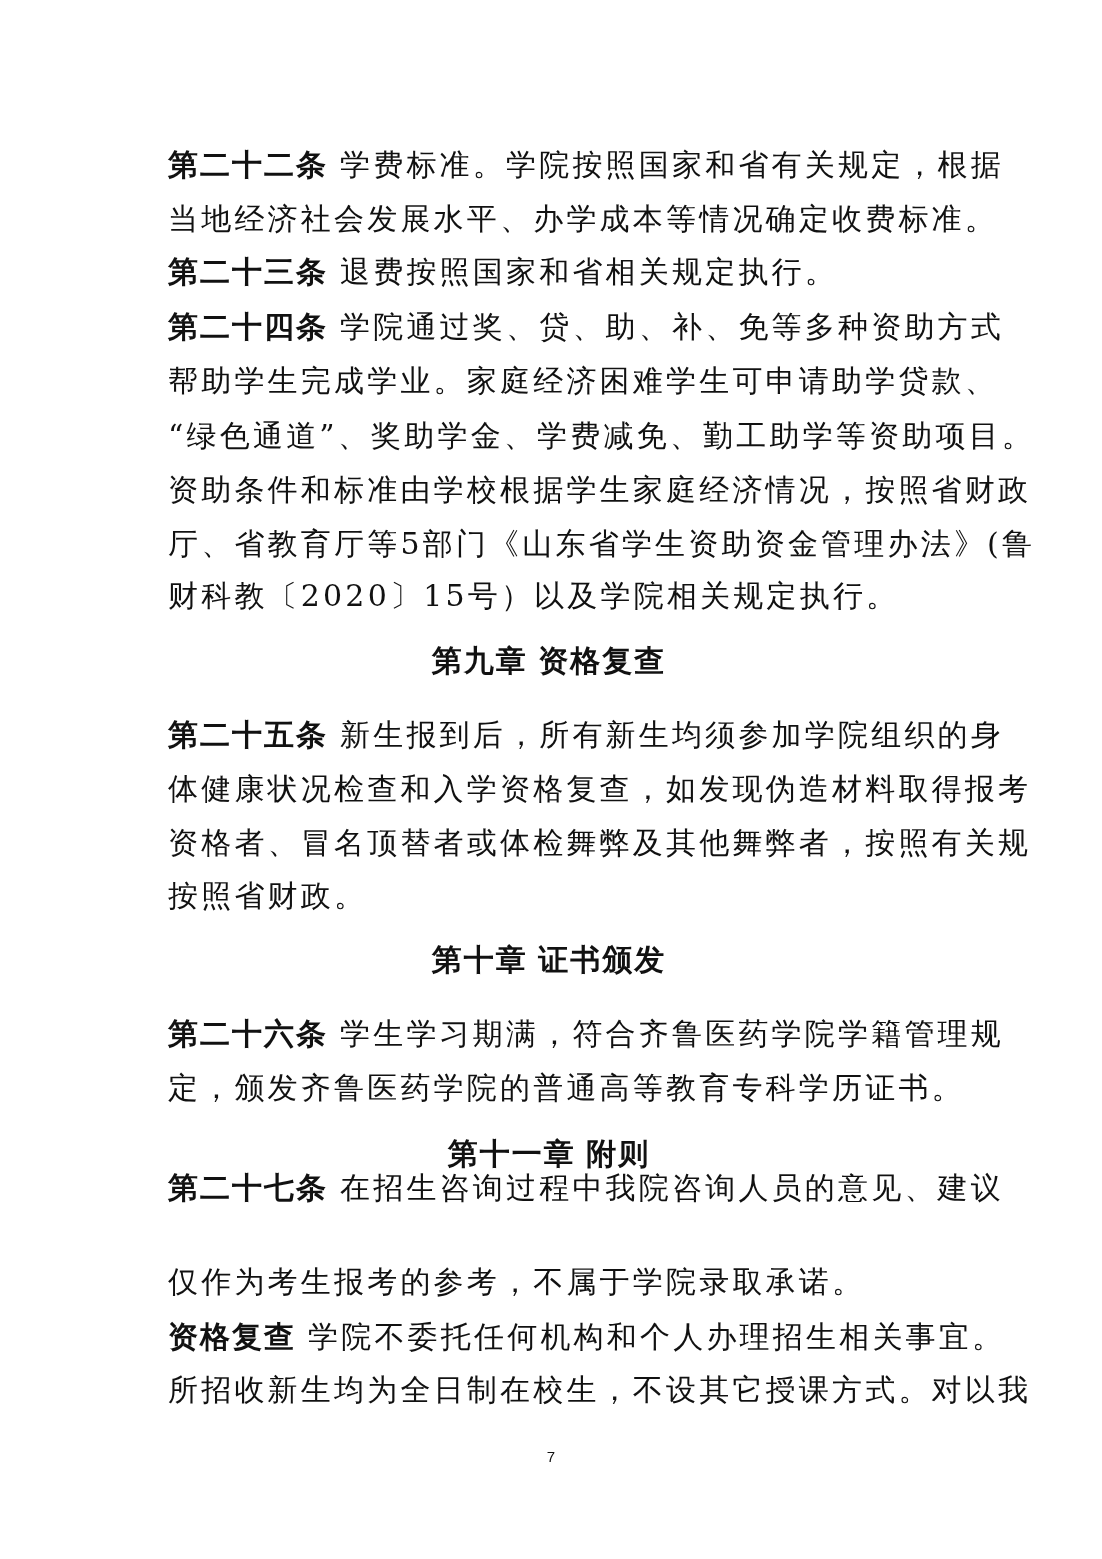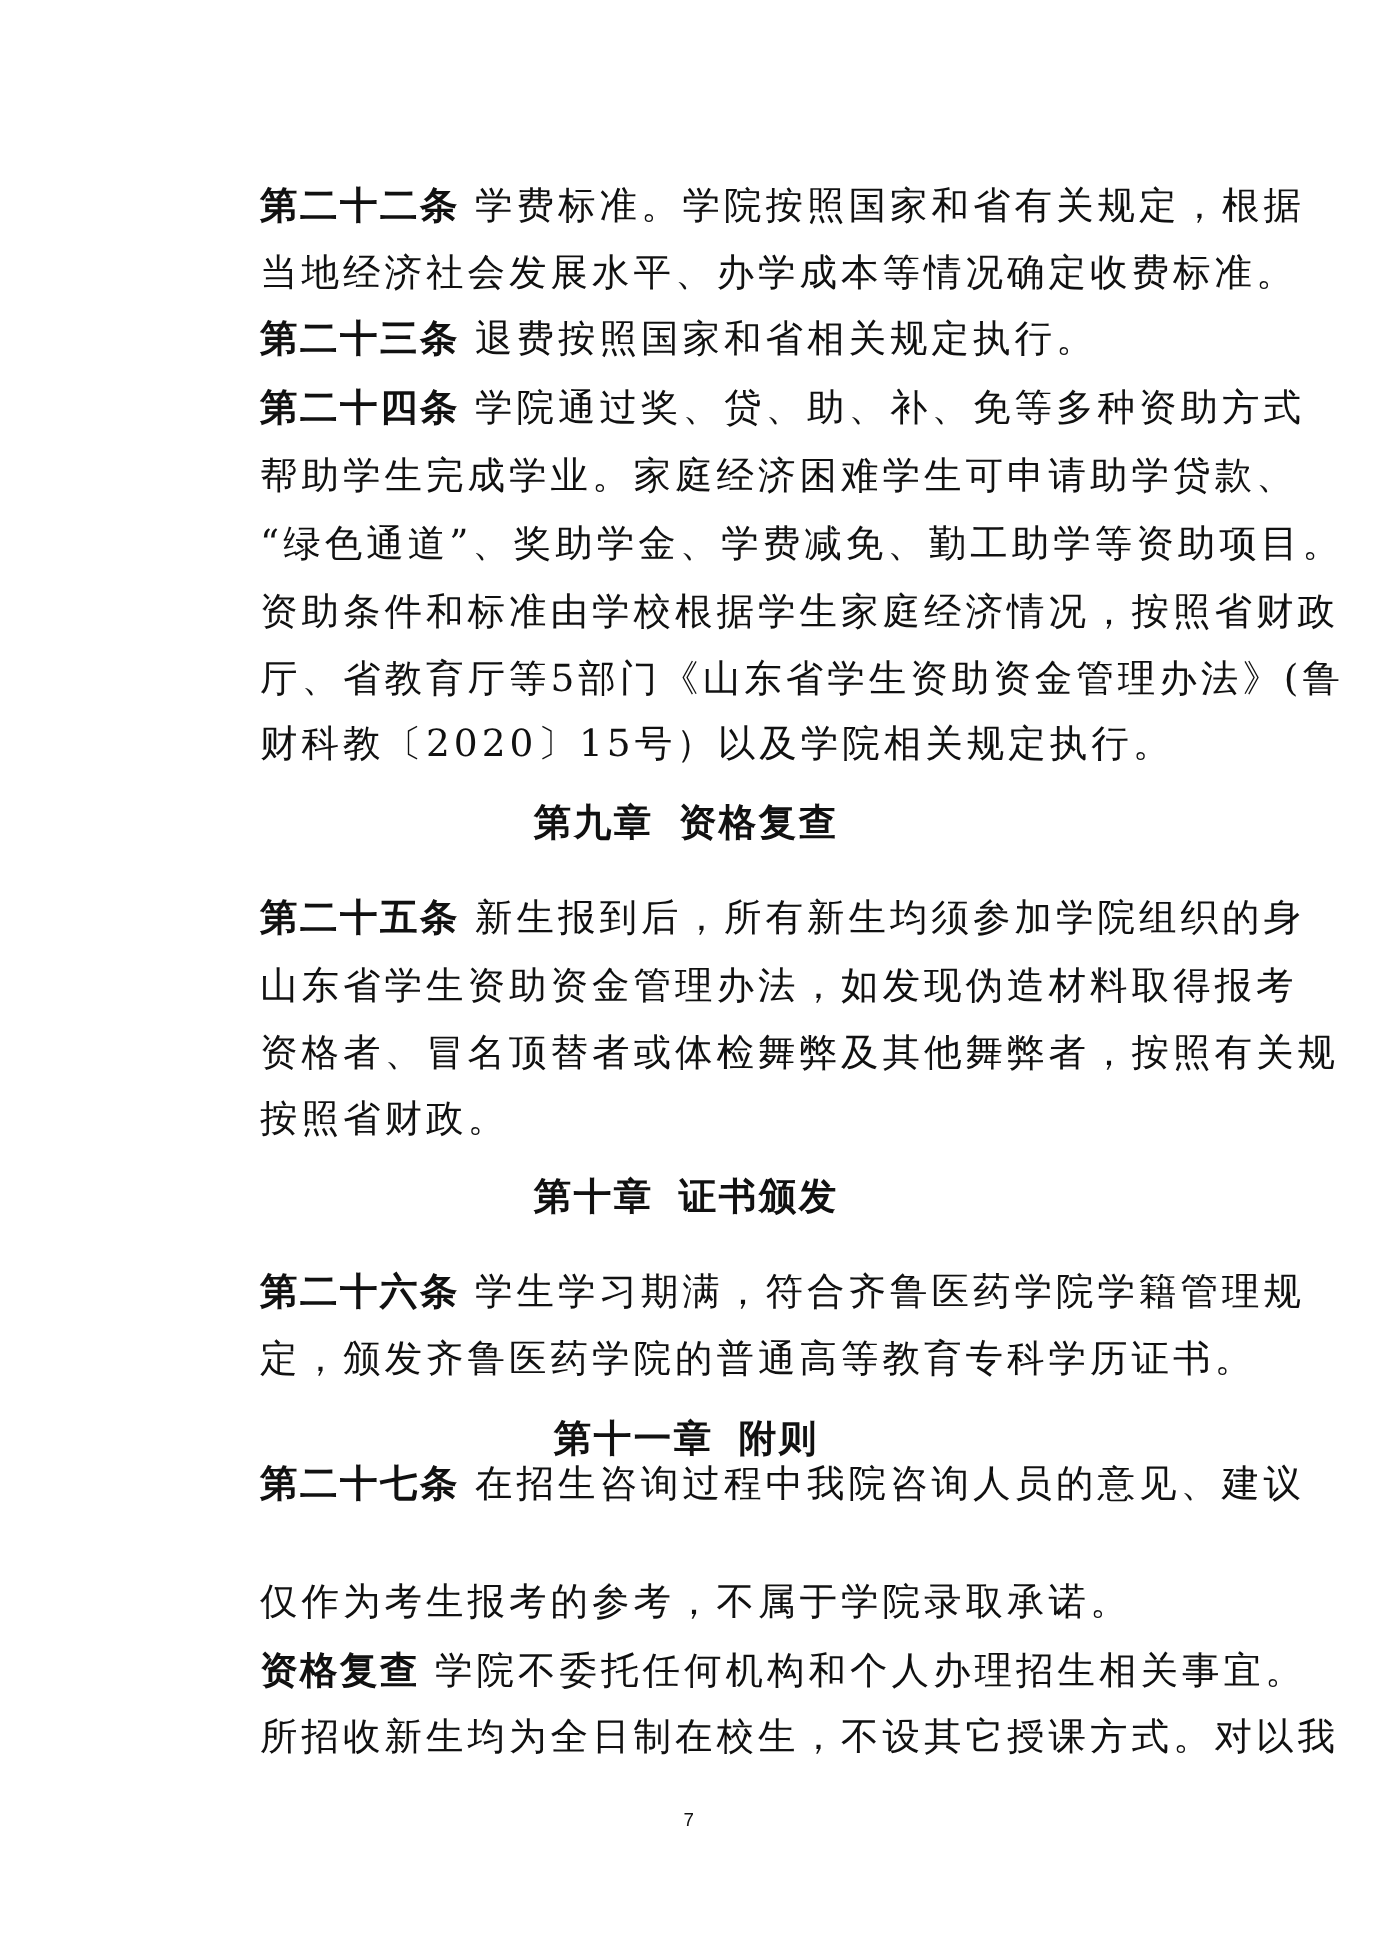--- a/index.html
+++ b/index.html
@@ -1,22 +1,22 @@
 <!DOCTYPE html>
 <html><head>
 <meta charset="utf-8">
 <style>
   html, body { margin:0; padding:0; background:#ffffff; }
   body { width:1102px; height:1559px; position:relative; overflow:hidden;
          font-family:"DejaVu Serif","Liberation Serif",serif; color:#111; }
   .line { position:absolute; left:168px; width:770px; font-size:30px; line-height:36px;
-          white-space:nowrap; letter-spacing:3.2px;margin-left:40px; }
+          white-space:nowrap; letter-spacing:3.2px; }
   .art { font-weight:bold; font-family:"DejaVu Sans","Liberation Sans",sans-serif; letter-spacing:2px; margin-right:12px; }
   .heading { position:absolute; left:0; width:1098px; text-align:center; font-size:30px; line-height:36px;
-             font-weight:bold; font-family:Liberation Mono, monospace; letter-spacing:2px; }
+             font-weight:bold; font-family:Liberation Sans, sans-serif; letter-spacing:2px; }
   .pagenum { position:absolute; left:0; width:1102px; text-align:center; font-size:15px;
              font-family:"Liberation Sans",sans-serif; }
 </style>
 </head>
 <body>
 
 <div class="line" style="top:147px">
   <span class="art">第二十二条</span><span>学费标准。学院按照国家和省有关规定，根据</span>
 </div>
 <div class="line" style="top:201px">当地经济社会发展水平、办学成本等情况确定收费标准。</div>
@@ -32,21 +32,21 @@
 <div class="line" style="top:418px">“绿色通道”、奖助学金、学费减免、勤工助学等资助项目。</div>
 <div class="line" style="top:472px">资助条件和标准由学校根据学生家庭经济情况，按照省财政</div>
 <div class="line" style="top:526px">厅、省教育厅等5部门《山东省学生资助资金管理办法》(鲁</div>
 <div class="line" style="top:578px">财科教〔2020〕15号）以及学院相关规定执行。</div>
 
 <div class="heading" style="top:643px">第九章  资格复查</div>
 
 <div class="line" style="top:717px">
   <span class="art">第二十五条</span><span>新生报到后，所有新生均须参加学院组织的身</span>
 </div>
-<div class="line" style="top:771px">山东省学生资助资金管理办法，如发现伪造材料取得报考</div>
+<div class="line" style="top:771px">体健康状况检查和入学资格复查，如发现伪造材料取得报考</div>
 <div class="line" style="top:825px">资格者、冒名顶替者或体检舞弊及其他舞弊者，按照有关规</div>
 <div class="line" style="top:878px">按照省财政。</div>
 
 <div class="heading" style="top:942px">第十章  证书颁发</div>
 
 <div class="line" style="top:1016px">
   <span class="art">第二十六条</span><span>学生学习期满，符合齐鲁医药学院学籍管理规</span>
 </div>
 <div class="line" style="top:1070px">定，颁发齐鲁医药学院的普通高等教育专科学历证书。</div>
 

